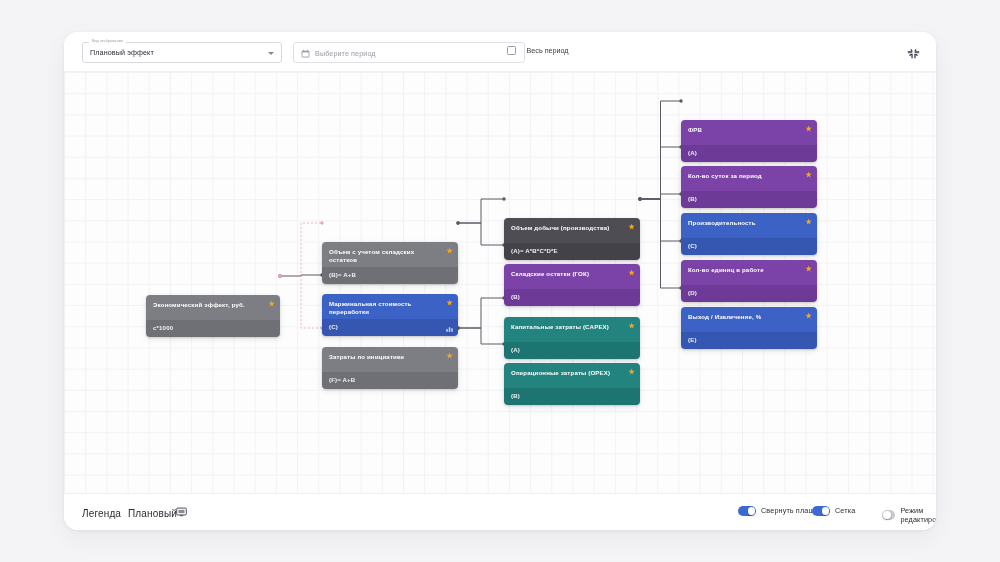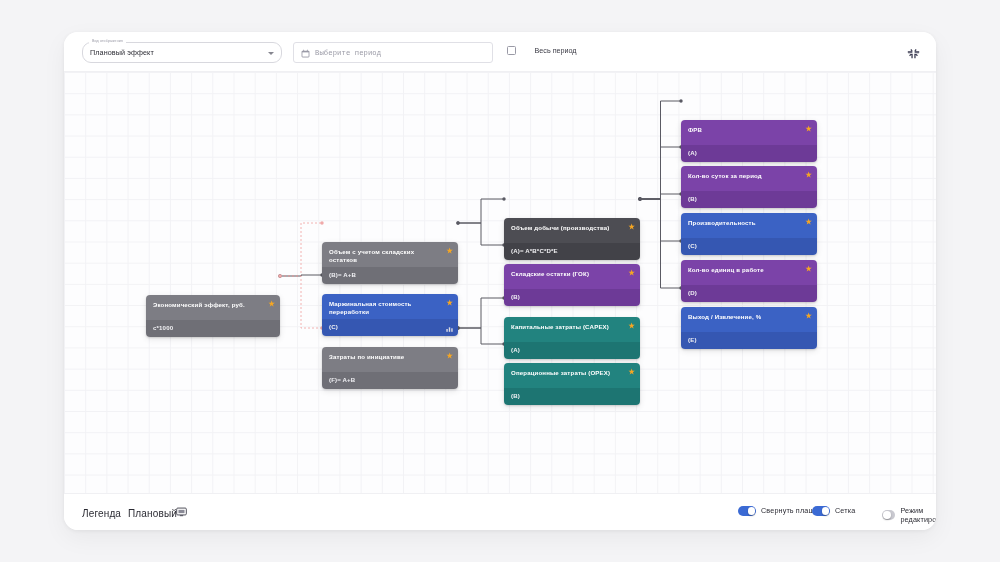--- a/index.html
+++ b/index.html
@@ -25,21 +25,21 @@
     position: absolute; left: 0; top: 0;
     width: 872px; height: 40px;
     background: #ffffff;
     border-bottom: 1px solid #f0f0f3;
     z-index: 30;
   }
   .select-wrap {
     position: absolute; left: 18px; top: 10px;
     width: 200px; height: 21px;
     border: 1px solid #d8d8de;
-    border-radius: 9px;
+    border-radius: 3px;
     background: #fff;
   }
   .select-legend {
     position: absolute; left: 6px; top: -5px;
     background: #fff; padding: 0 3px;
     font-size: 3.6px; color: #9a9aa6;
     letter-spacing: .1px; line-height: 6px;
   }
   .select-value {
     position: absolute; left: 7px; top: 5px;
@@ -47,35 +47,35 @@
   }
   .select-caret {
     position: absolute; right: 7px; top: 9px;
     width: 0; height: 0;
     border-left: 3px solid transparent;
     border-right: 3px solid transparent;
     border-top: 3.2px solid #86868f;
   }
   .date-wrap {
     position: absolute; left: 229px; top: 10px;
-    width: 200px; height: 21px;
+    width: 232px; height: 21px;
     border: 1px solid #e0e0e6;
-    border-radius: 3px; background: #fff; font-family: Liberation Mono, monospace;
+    border-radius: 3px; background: #fff;
   }
   .cal-icon {
     position: absolute; left: 7px; top: 5.5px;
     width: 9px; height: 9px;
   }
   .date-ph {
     position: absolute; left: 21px; top: 6px;
     font-size: 7.2px; color: #9a9aa6; letter-spacing: .1px;
   }
   .chk-wrap {
     position: absolute; left: 443px; top: 14px;
-    display: flex; align-items: center; gap: 19px;
+    display: flex; align-items: center; gap: 11px;
   }
   .chk-box {
     width: 8.5px; height: 8.5px;
     border: 1.2px solid #9a9aa6; border-radius: 1.5px;
     background: #fff;
   }
   .chk-label { font-size: 7.2px; color: #3a3a44; }
   .collapse-btn {
     position: absolute; right: 14px; top: 11px;
     width: 18px; height: 18px;

